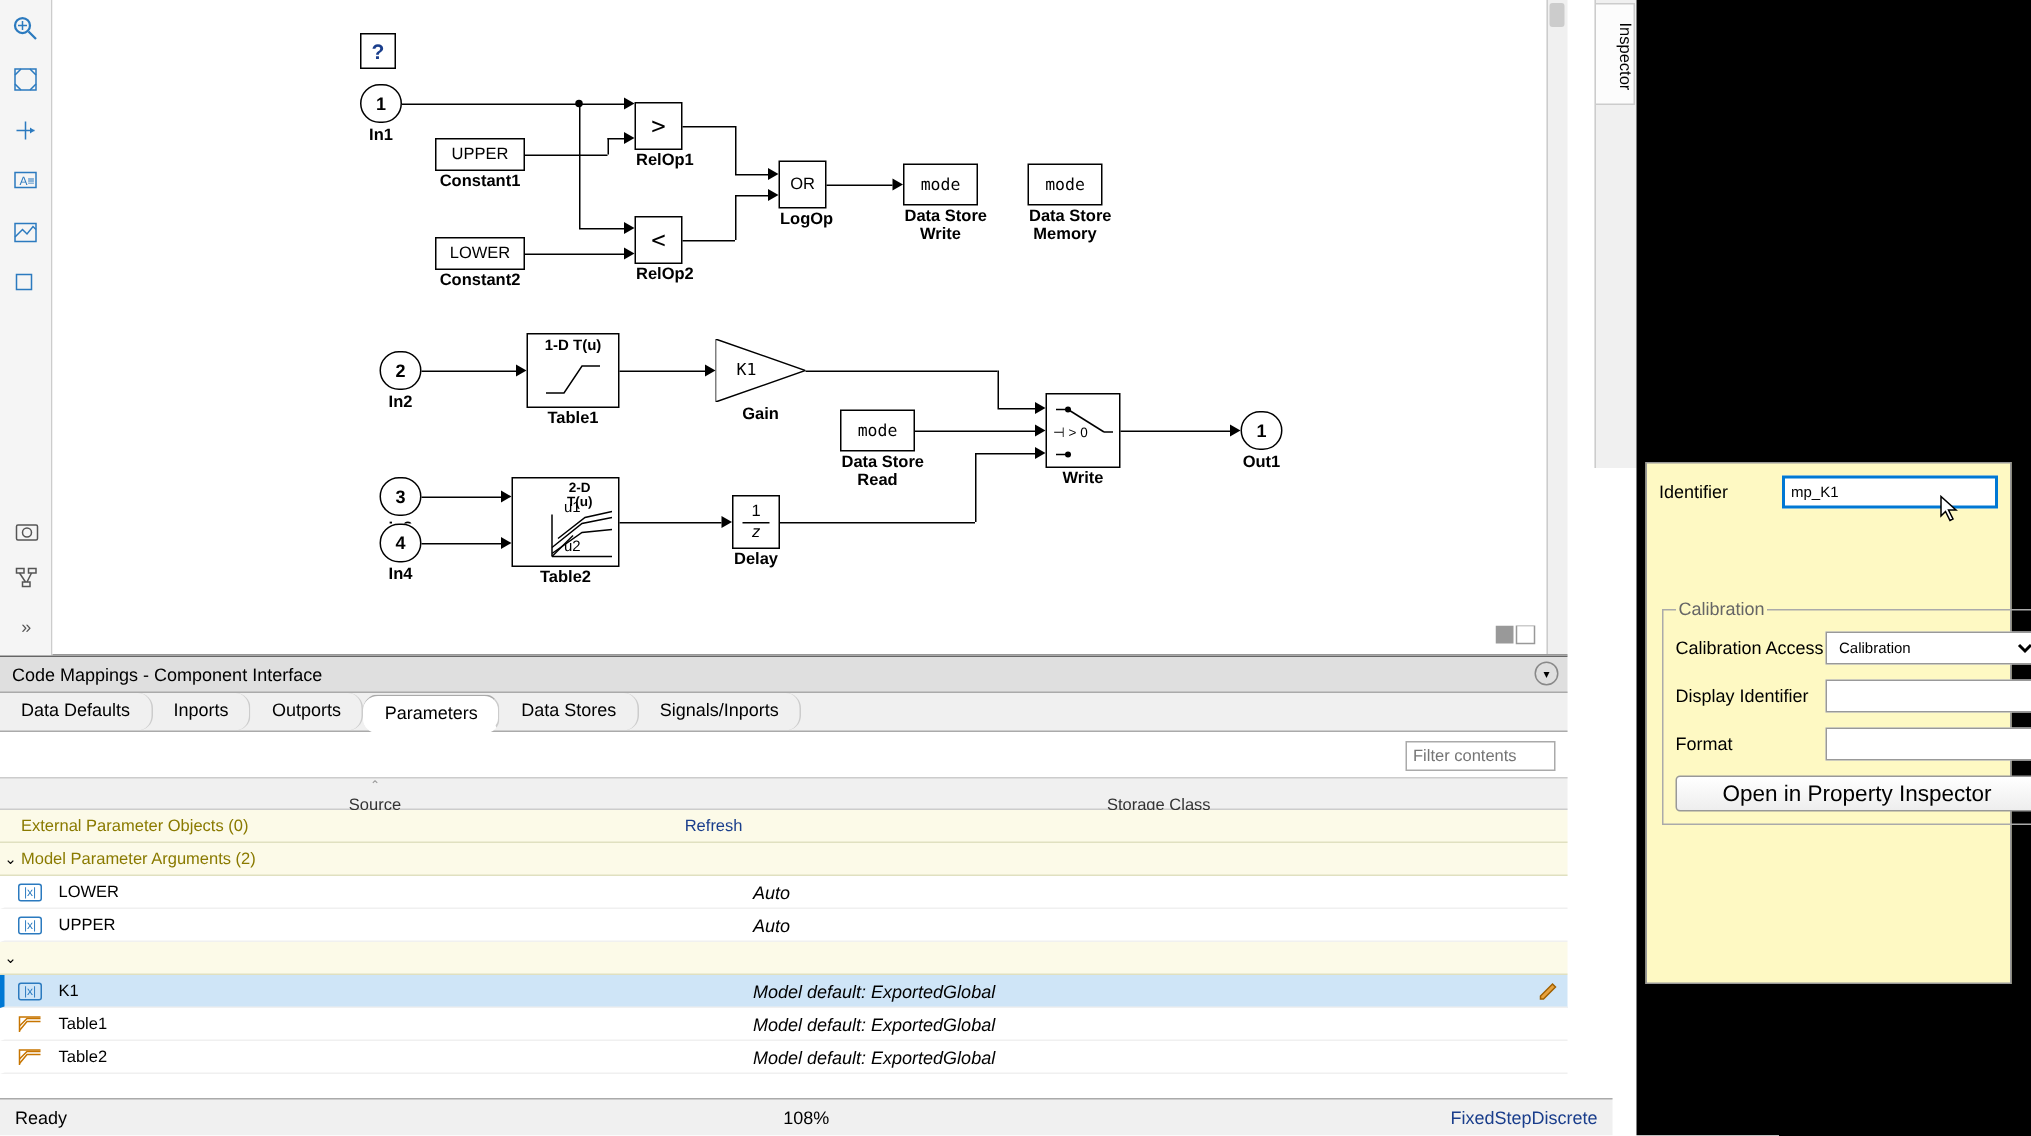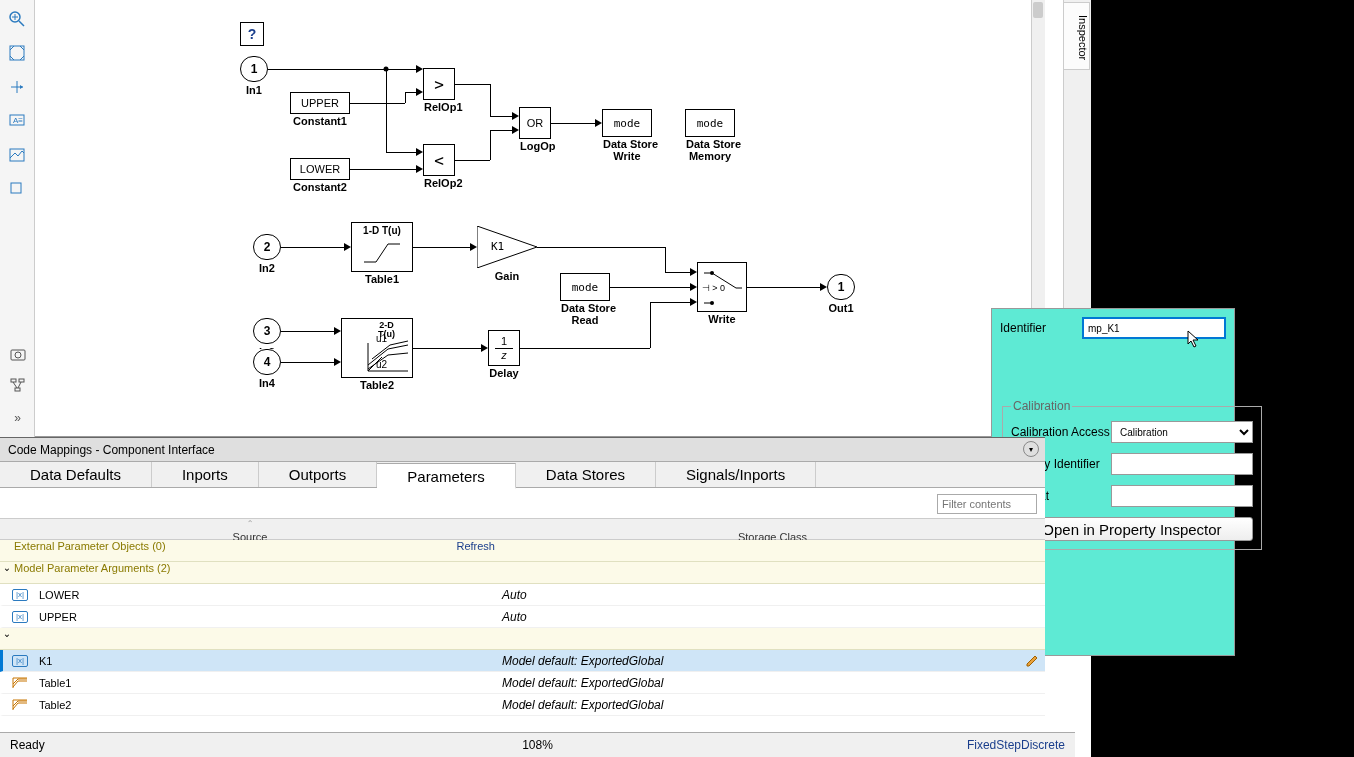--- a/index.html
+++ b/index.html
@@ -177,24 +177,24 @@
 .black-area {
   position: absolute;
   left: 1091px; top: 0;
   right: 0; bottom: 0;
   background: #000;
 }
 
 
 .prop-panel {
   position: absolute;
-  left: 991px; top: 308px;
+  left: 1097px; top: 308px;
   width: 244px; 
   height: 348px;
-  background: #5eead4;
+  background: #fef9c3;
   border: 1px solid #999;
   padding: 8px;
 }
 .prop-row {
   display: flex;
   align-items: center;
   margin-bottom: 10px;
 }
 .prop-row label {
   width: 100px;
@@ -262,24 +262,25 @@
   font-size: 8px;
   cursor: pointer;
 }
 .bp-tabs {
   height: 26px;
   background: #f0f0f0;
   display: flex;
   border-bottom: 1px solid #aaa;
 }
 .bp-tab {
-  padding: 4px 30px;
+  padding: 4px 14px;
   border-right: 1px solid #ccc;
   cursor: pointer;
-  font-size: 15px;
+  font-size: 12px;
+  border-radius: 10px;
 }
 .bp-tab.active {
   background: #fff;
   border-bottom: 2px solid #fff;
   margin-bottom: -1px;
   position: relative;
   top: 1px;
   border-top: 1px solid #aaa;
 }
 .bp-filter {
@@ -315,21 +316,21 @@
   position: absolute;
   left: 50%; top: 0px;
   transform: translateX(-50%);
   font-size: 8px;
   color: #999;
 }
 .bp-group {
   height: 22px;
   background: #fcfae8;
   display: flex;
-  align-items: flex-start;
+  align-items: center;
   border-bottom: 1px solid #e0e0c0;
   position: relative;
 }
 .bp-group .chev {
   width: 14px;
   text-align: center;
   font-size: 10px;
   cursor: pointer;
 }
 .bp-group .grp-label {

